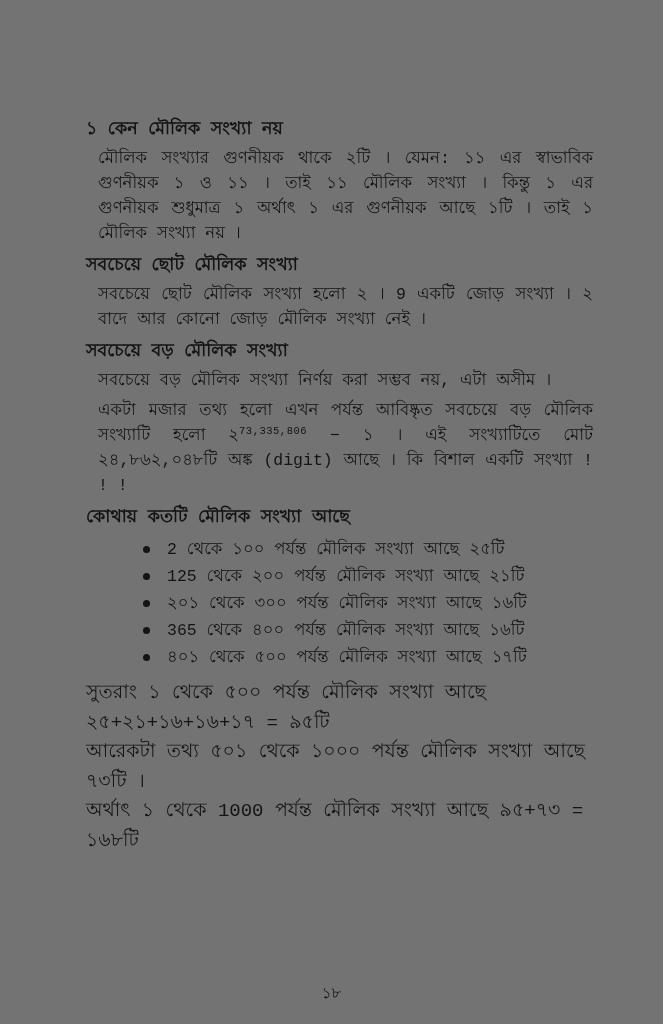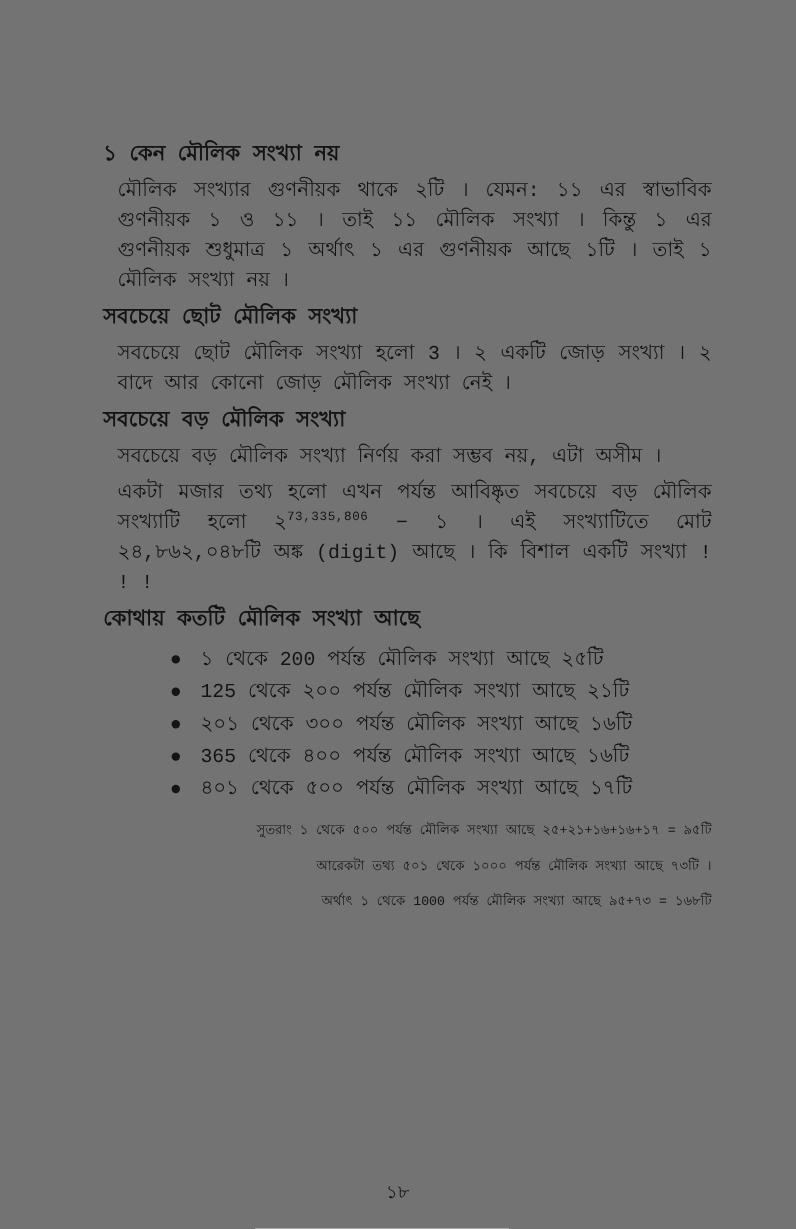--- a/index.html
+++ b/index.html
@@ -59,24 +59,24 @@
     line-height: 27px;
   }
   .dot {
     flex: none;
     width: 7px;
     height: 7px;
     border-radius: 50%;
     background: #141414;
   }
   .summary p {
-    font-size: 11px;
+    font-size: 19px;
     line-height: 29.5px;
     margin: 0;
-    text-align: right;
+    text-align: left;
   }
   .page-number {
     position: absolute;
     left: 0;
     top: 936px;
     width: 100%;
     text-align: center;
     font-size: 15px;
     color: #141414;
     margin-top: 45px;
@@ -88,35 +88,35 @@
 <div class="page">
   <main class="content">
 
     <section>
       <h2 class="heading">১ কেন মৌলিক সংখ্যা নয়</h2>
       <p class="para">মৌলিক সংখ্যার গুণনীয়ক থাকে ২টি । যেমন: ১১ এর স্বাভাবিক গুণনীয়ক ১ ও ১১ । তাই ১১ মৌলিক সংখ্যা । কিন্তু ১ এর গুণনীয়ক শুধুমাত্র ১ অর্থাৎ ১ এর গুণনীয়ক আছে ১টি । তাই ১ মৌলিক সংখ্যা নয় ।</p>
     </section>
 
     <section>
       <h2 class="heading">সবচেয়ে ছোট মৌলিক সংখ্যা</h2>
-      <p class="para">সবচেয়ে ছোট মৌলিক সংখ্যা হলো 3 । ২ একটি জোড় সংখ্যা । ২ বাদে আর কোনো জোড় মৌলিক সংখ্যা নেই ।</p>
+      <p class="para">সবচেয়ে ছোট মৌলিক সংখ্যা হলো ২ । 9 একটি জোড় সংখ্যা । ২ বাদে আর কোনো জোড় মৌলিক সংখ্যা নেই ।</p>
     </section>
 
     <section>
       <h2 class="heading">সবচেয়ে বড় মৌলিক সংখ্যা</h2>
       <p class="para no-justify">সবচেয়ে বড় মৌলিক সংখ্যা নির্ণয় করা সম্ভব নয়, এটা অসীম ।</p>
       <p class="para"><span>একটা মজার তথ্য হলো এখন পর্যন্ত আবিষ্কৃত সবচেয়ে বড় মৌলিক সংখ্যাটি হলো </span><span><span>২</span><sup class="exp">73,335,806</sup></span><span> − ১ । এই সংখ্যাটিতে মোট ২৪,৮৬২,০৪৮টি অঙ্ক (digit) আছে । কি বিশাল একটি সংখ্যা ! ! !</span></p>
     </section>
 
     <section>
       <h2 class="heading">কোথায় কতটি মৌলিক সংখ্যা আছে</h2>
       <ul class="bullets">
         <li>
           <span class="dot"></span>
-          <span>১ থেকে 200 পর্যন্ত মৌলিক সংখ্যা আছে ২৫টি</span>
+          <span>2 থেকে ১০০ পর্যন্ত মৌলিক সংখ্যা আছে ২৫টি</span>
         </li>
         <li>
           <span class="dot"></span>
           <span>125 থেকে ২০০ পর্যন্ত মৌলিক সংখ্যা আছে ২১টি</span>
         </li>
         <li>
           <span class="dot"></span>
           <span>২০১ থেকে ৩০০ পর্যন্ত মৌলিক সংখ্যা আছে ১৬টি</span>
         </li>
         <li>

